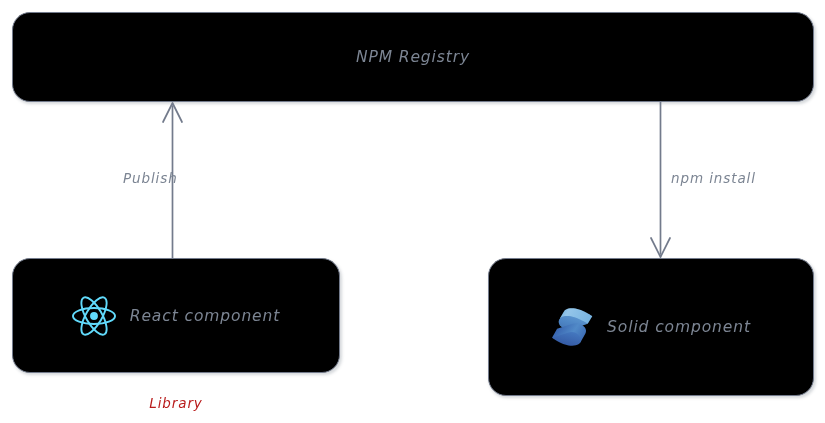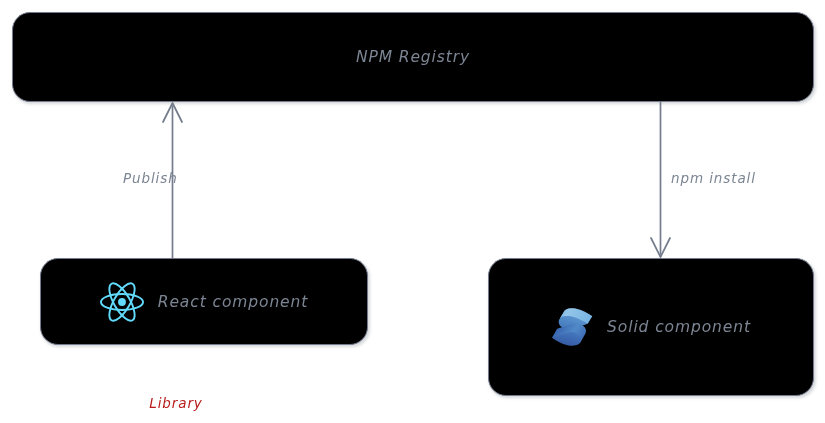--- a/index.html
+++ b/index.html
@@ -45,22 +45,21 @@
   #registry-node {
     left: 12px;
     top: 12px;
     width: 802px;
     height: 90px;
   }
   #library-node {
     left: 12px;
     top: 258px;
     width: 328px;
-    height: 87px;
-    margin-left: 28px;
+    height: 115px;
   }
   #app-node {
     left: 488px;
     top: 258px;
     width: 326px;
     height: 138px;
   }
 
   
   .caption {

